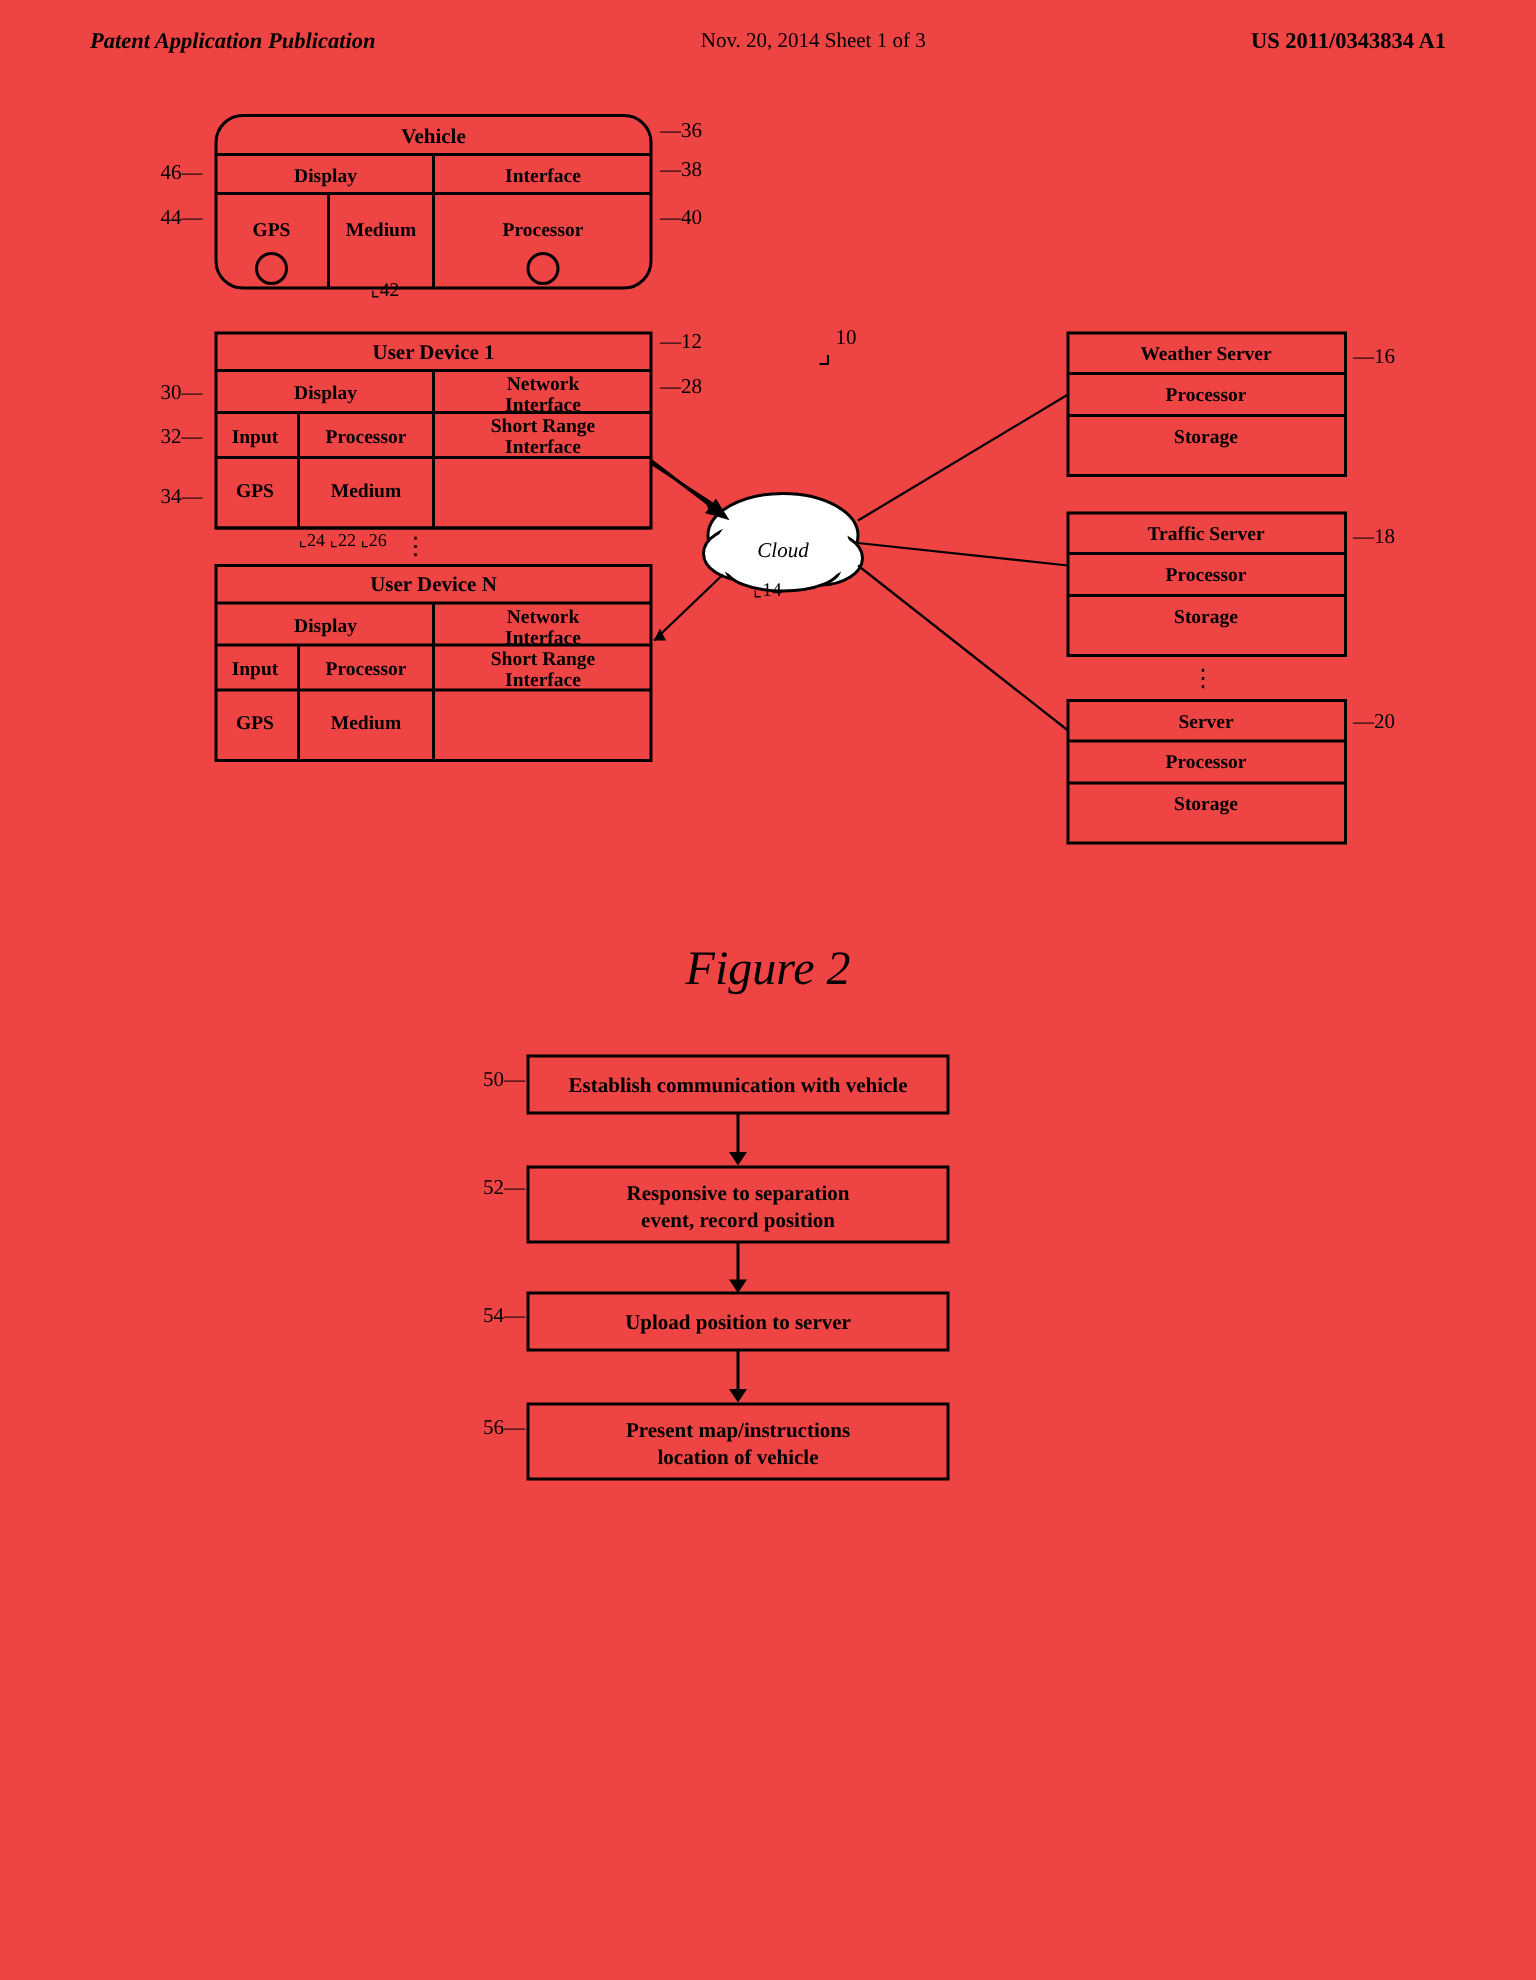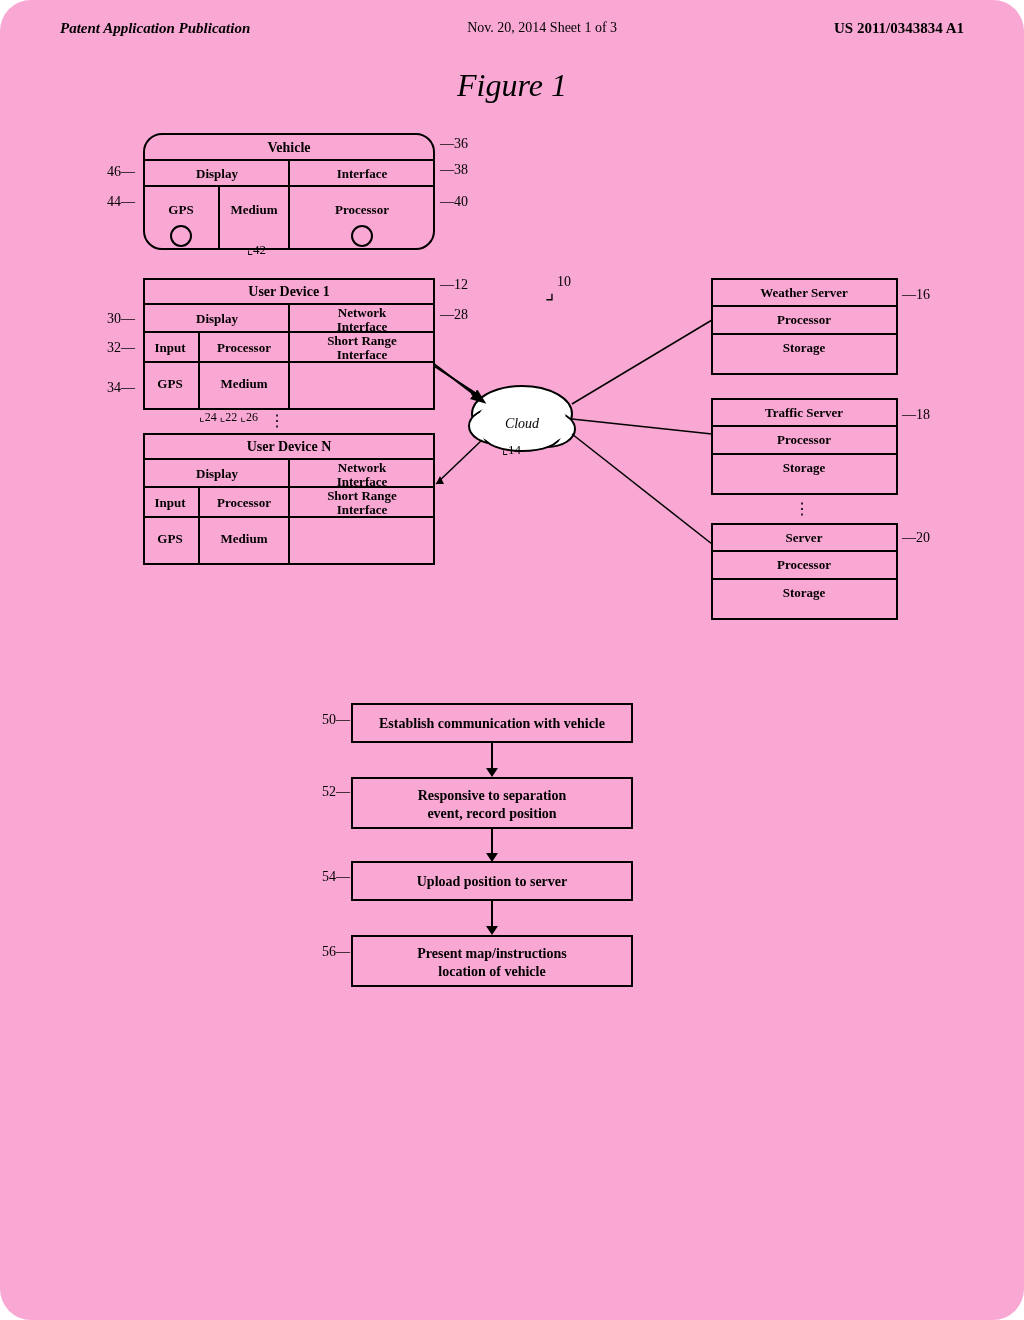--- a/index.html
+++ b/index.html
@@ -8,24 +8,23 @@
       font-family: 'Times New Roman', Times, serif;
       width: 1024px;
       min-height: 1320px;
       position: relative;
       overflow-x: hidden;
     }
 
     .page {
       width: 1024px;
       min-height: 1320px;
-      background: #f9a8d4;
+      background: #ef4444;
       padding: 20px 60px;
       position: relative;
-      border-radius: 31px;
     }
 
     
     .header {
       display: flex;
       justify-content: space-between;
       align-items: flex-start;
       padding-bottom: 10px;
       border-bottom: none;
       margin-bottom: 20px;
@@ -84,21 +83,20 @@
 <body>
 
 <div class="page">
 
   <div class="header">
     <div class="header-left">Patent Application Publication</div>
     <div class="header-center">Nov. 20, 2014   Sheet 1 of 3</div>
     <div class="header-right">US 2011/0343834 A1</div>
   </div>
 
-  <div class="figure-title">Figure 1</div>
 
   <div class="figure1-container">
 
     <svg class="fig1-svg" viewBox="0 0 860 520" xmlns="http://www.w3.org/2000/svg">
 
       <rect x="62" y="10" width="290" height="115" rx="18" ry="18" fill="none" stroke="#000" stroke-width="2"></rect>
 
       <line x1="62" y1="36" x2="352" y2="36" stroke="#000" stroke-width="2"></line>
 
       <line x1="62" y1="62" x2="352" y2="62" stroke="#000" stroke-width="2"></line>
@@ -237,20 +235,21 @@
       <line x1="630" y1="427" x2="815" y2="427" stroke="#000" stroke-width="2"></line>
       <line x1="630" y1="455" x2="815" y2="455" stroke="#000" stroke-width="2"></line>
       <text x="722" y="418" text-anchor="middle" font-family="Times New Roman" font-size="13" font-weight="bold">Server</text>
       <text x="722" y="445" text-anchor="middle" font-family="Times New Roman" font-size="13" font-weight="bold">Processor</text>
       <text x="722" y="473" text-anchor="middle" font-family="Times New Roman" font-size="13" font-weight="bold">Storage</text>
       <text x="820" y="418" font-family="Times New Roman" font-size="14">—20</text>
 
     </svg>
   </div>
 
+  <div class="figure-title">Figure 2</div>
 
   <div class="figure2-container">
     <svg width="460" height="420" viewBox="0 0 460 420" xmlns="http://www.w3.org/2000/svg">
 
       <text x="60" y="30" font-family="Times New Roman" font-size="14">50—</text>
       <rect x="90" y="10" width="280" height="38" fill="none" stroke="#000" stroke-width="2"></rect>
       <text x="230" y="34" text-anchor="middle" font-family="Times New Roman" font-size="14" font-weight="bold">Establish communication with vehicle</text>
 
       <line x1="230" y1="48" x2="230" y2="80" stroke="#000" stroke-width="2"></line>
       <polygon points="230,83 224,74 236,74" fill="#000"></polygon>

